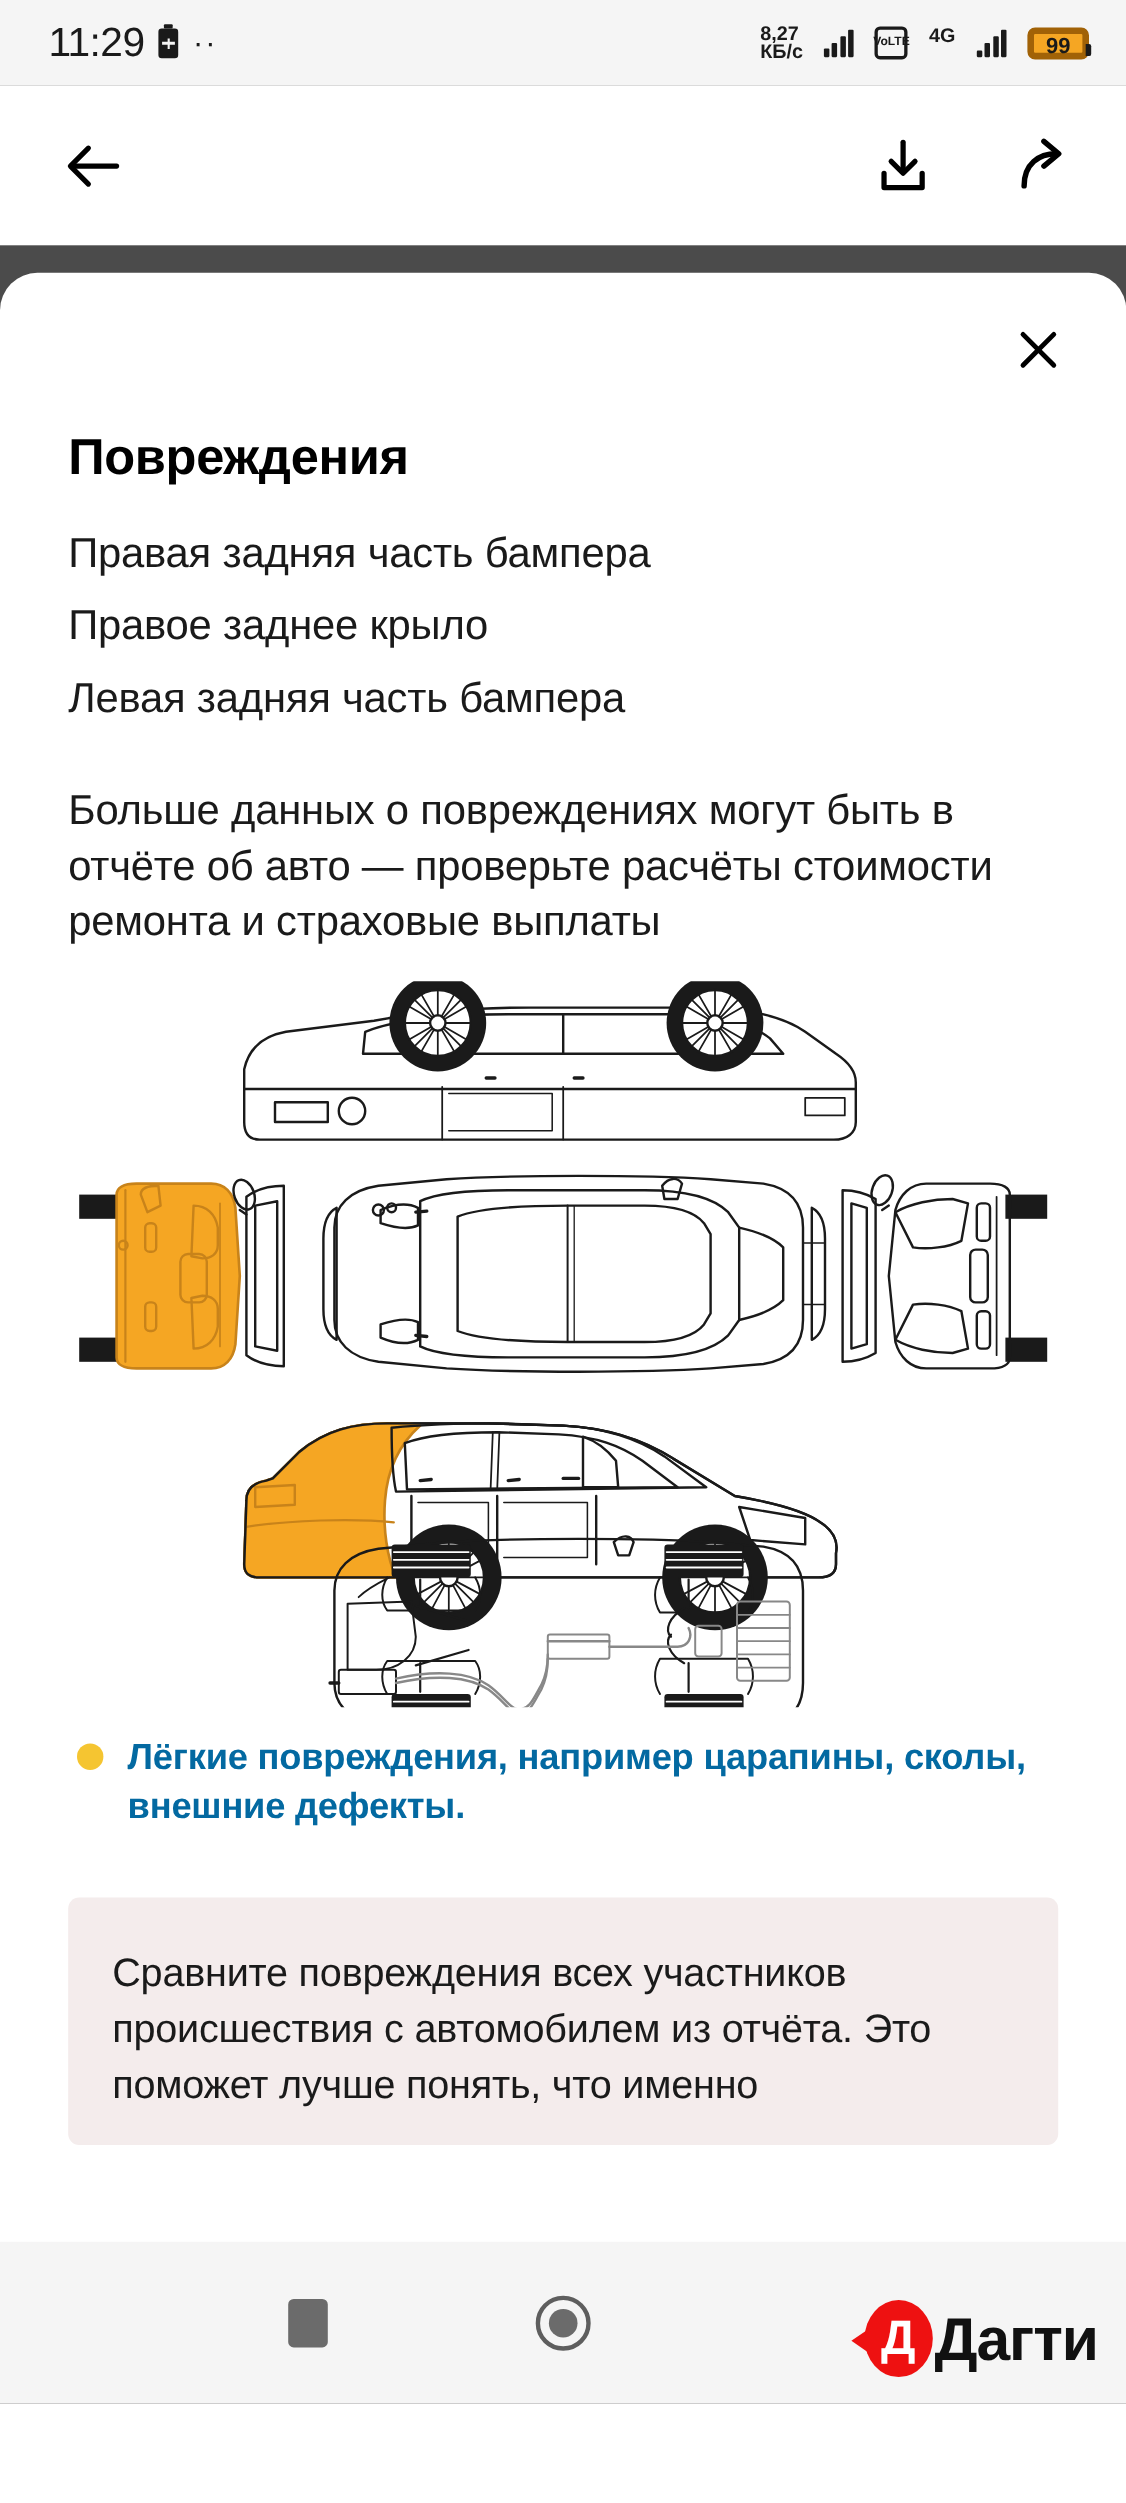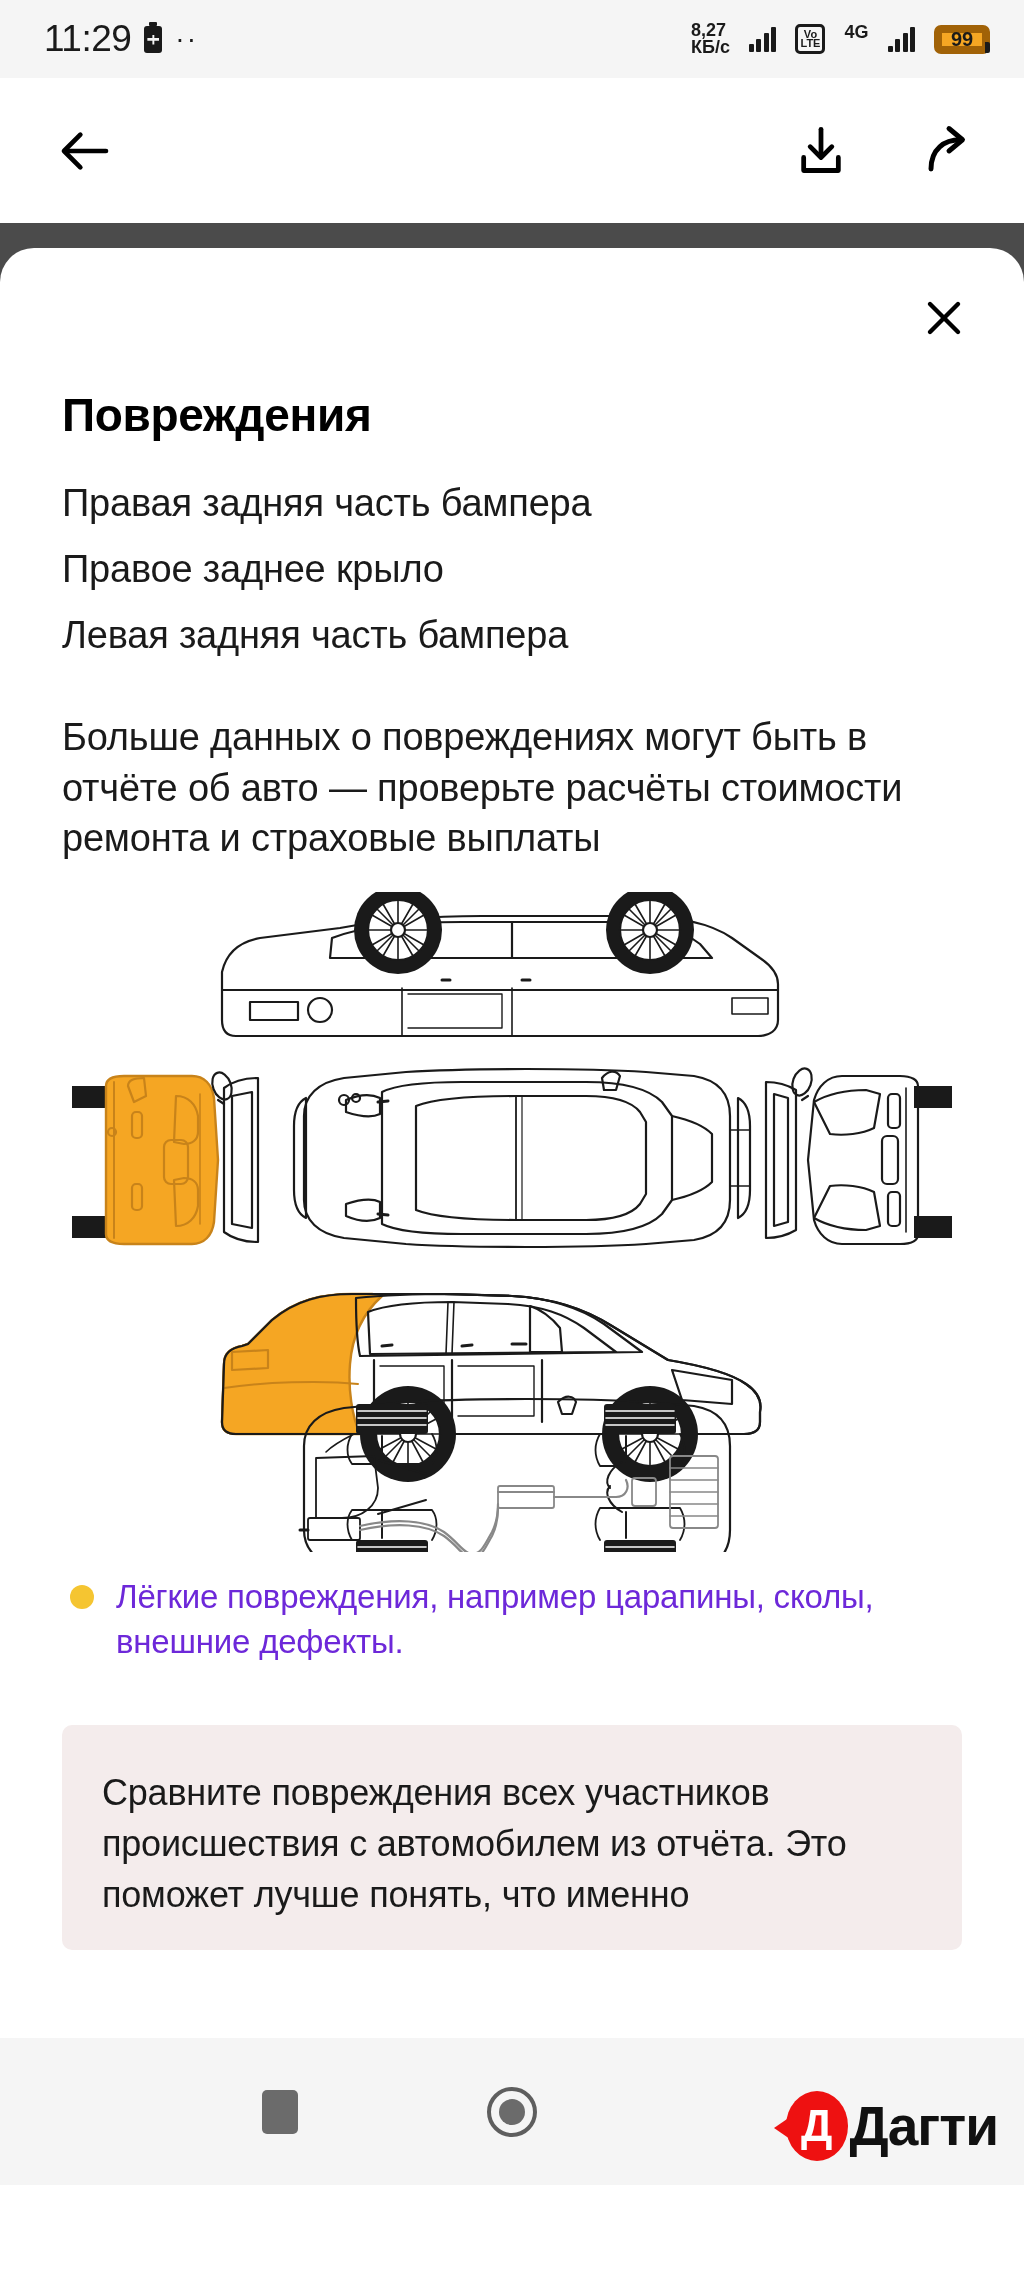--- a/index.html
+++ b/index.html
@@ -29,25 +29,25 @@
 
   .sb-right { display: flex; align-items: center; gap: 19px; }
   .sb-speed { display:flex; flex-direction:column; align-items:flex-start; line-height:0.95; }
   .sb-speed span { font-size:18px; font-weight:700; color:#1a1a1a; }
   .bars { display:flex; align-items:flex-end; gap:2.5px; height:26px; }
   .bars i { display:block; width:5px; background:#1a1a1a; border-radius:1px; }
   .bars i:nth-child(1){height:8px;} .bars i:nth-child(2){height:13px;}
   .bars i:nth-child(3){height:19px;} .bars i:nth-child(4){height:25px;}
   .bars.weak i:nth-child(1){height:6px;background:#1a1a1a;}
   .volte { width:30px;height:30px;border:3px solid #1a1a1a;border-radius:5px;
-    display:flex;flex-direction:column;align-items:center;justify-content:center;line-height:0.85;}
+    display:flex;flex-direction:row;align-items:center;justify-content:center;line-height:0.85;}
   .volte b{font-size:11px;font-weight:700;color:#1a1a1a;}
   .net4g { font-size:18px;font-weight:700;color:#1a1a1a;line-height:1; align-self:flex-start; margin-top:1px;}
-  .batt { width:56px;height:29px;border:8px solid #a16207;border-radius:7px;position:relative;
-    display:flex;align-items:center;justify-content:center; background:#f5a623; }
+  .batt { width:56px;height:29px;border:6px solid #a16207;border-radius:7px;position:relative;
+    display:flex;align-items:flex-start;justify-content:center; background:#f5a623; }
   .batt:after{content:"";position:absolute;right:-8px;top:9px;width:5px;height:11px;background:#1a1a1a;border-radius:0 2px 2px 0;}
   .batt span{font-size:20px;font-weight:700;color:#1a1a1a;}
 
   
   .topbar {
     position:absolute; top:78px; left:0; width:1024px; height:145px;
     background:#ffffff; display:flex; align-items:center; justify-content:space-between;
     padding:0 42px 0 52px;
   }
   .topbar-right{display:flex;align-items:center;gap:62px;}
@@ -67,21 +67,21 @@
   .dmg-item{font-size:38px;color:#1a1a1a;line-height:1;padding:14px 0;letter-spacing:-0.2px;}
   .para{font-size:38px;color:#1a1a1a;line-height:1.33;margin-top:44px;letter-spacing:-0.2px;}
 
   
   .diagram{position:relative;width:100%;height:660px;margin-top:28px;}
   .diagram svg{display:block;width:100%;height:100%;}
 
   
   .legend{display:flex;align-items:flex-start;gap:22px;margin-top:22px;padding-left:8px;}
   .legend-dot{width:24px;height:24px;border-radius:50%;background:#f5c531;flex:none;margin-top:11px;}
-  .legend-text{font-size:33px;color:#6d28d9;line-height:1.38;letter-spacing:-0.2px;}
+  .legend-text{font-size:33px;color:#0369a1;line-height:1.38;letter-spacing:-0.2px;font-weight:bold;}
 
   
   .info-card{margin:60px 0 0 0;background:#f4ecec;border-radius:10px;padding:42px 40px 30px 40px;}
   .info-text{font-size:36px;color:#1a1a1a;line-height:1.42;letter-spacing:-0.2px;}
 
   
   .navbar{position:absolute;bottom:0;left:0;width:1024px;height:147px;background:#f5f5f5;
     display:flex;align-items:center;justify-content:center;gap:0;}
   .nav-slot{width:232px;display:flex;align-items:center;justify-content:center;cursor:pointer;}
   .nav-square{width:36px;height:44px;background:#6b6b6b;border-radius:5px;}

